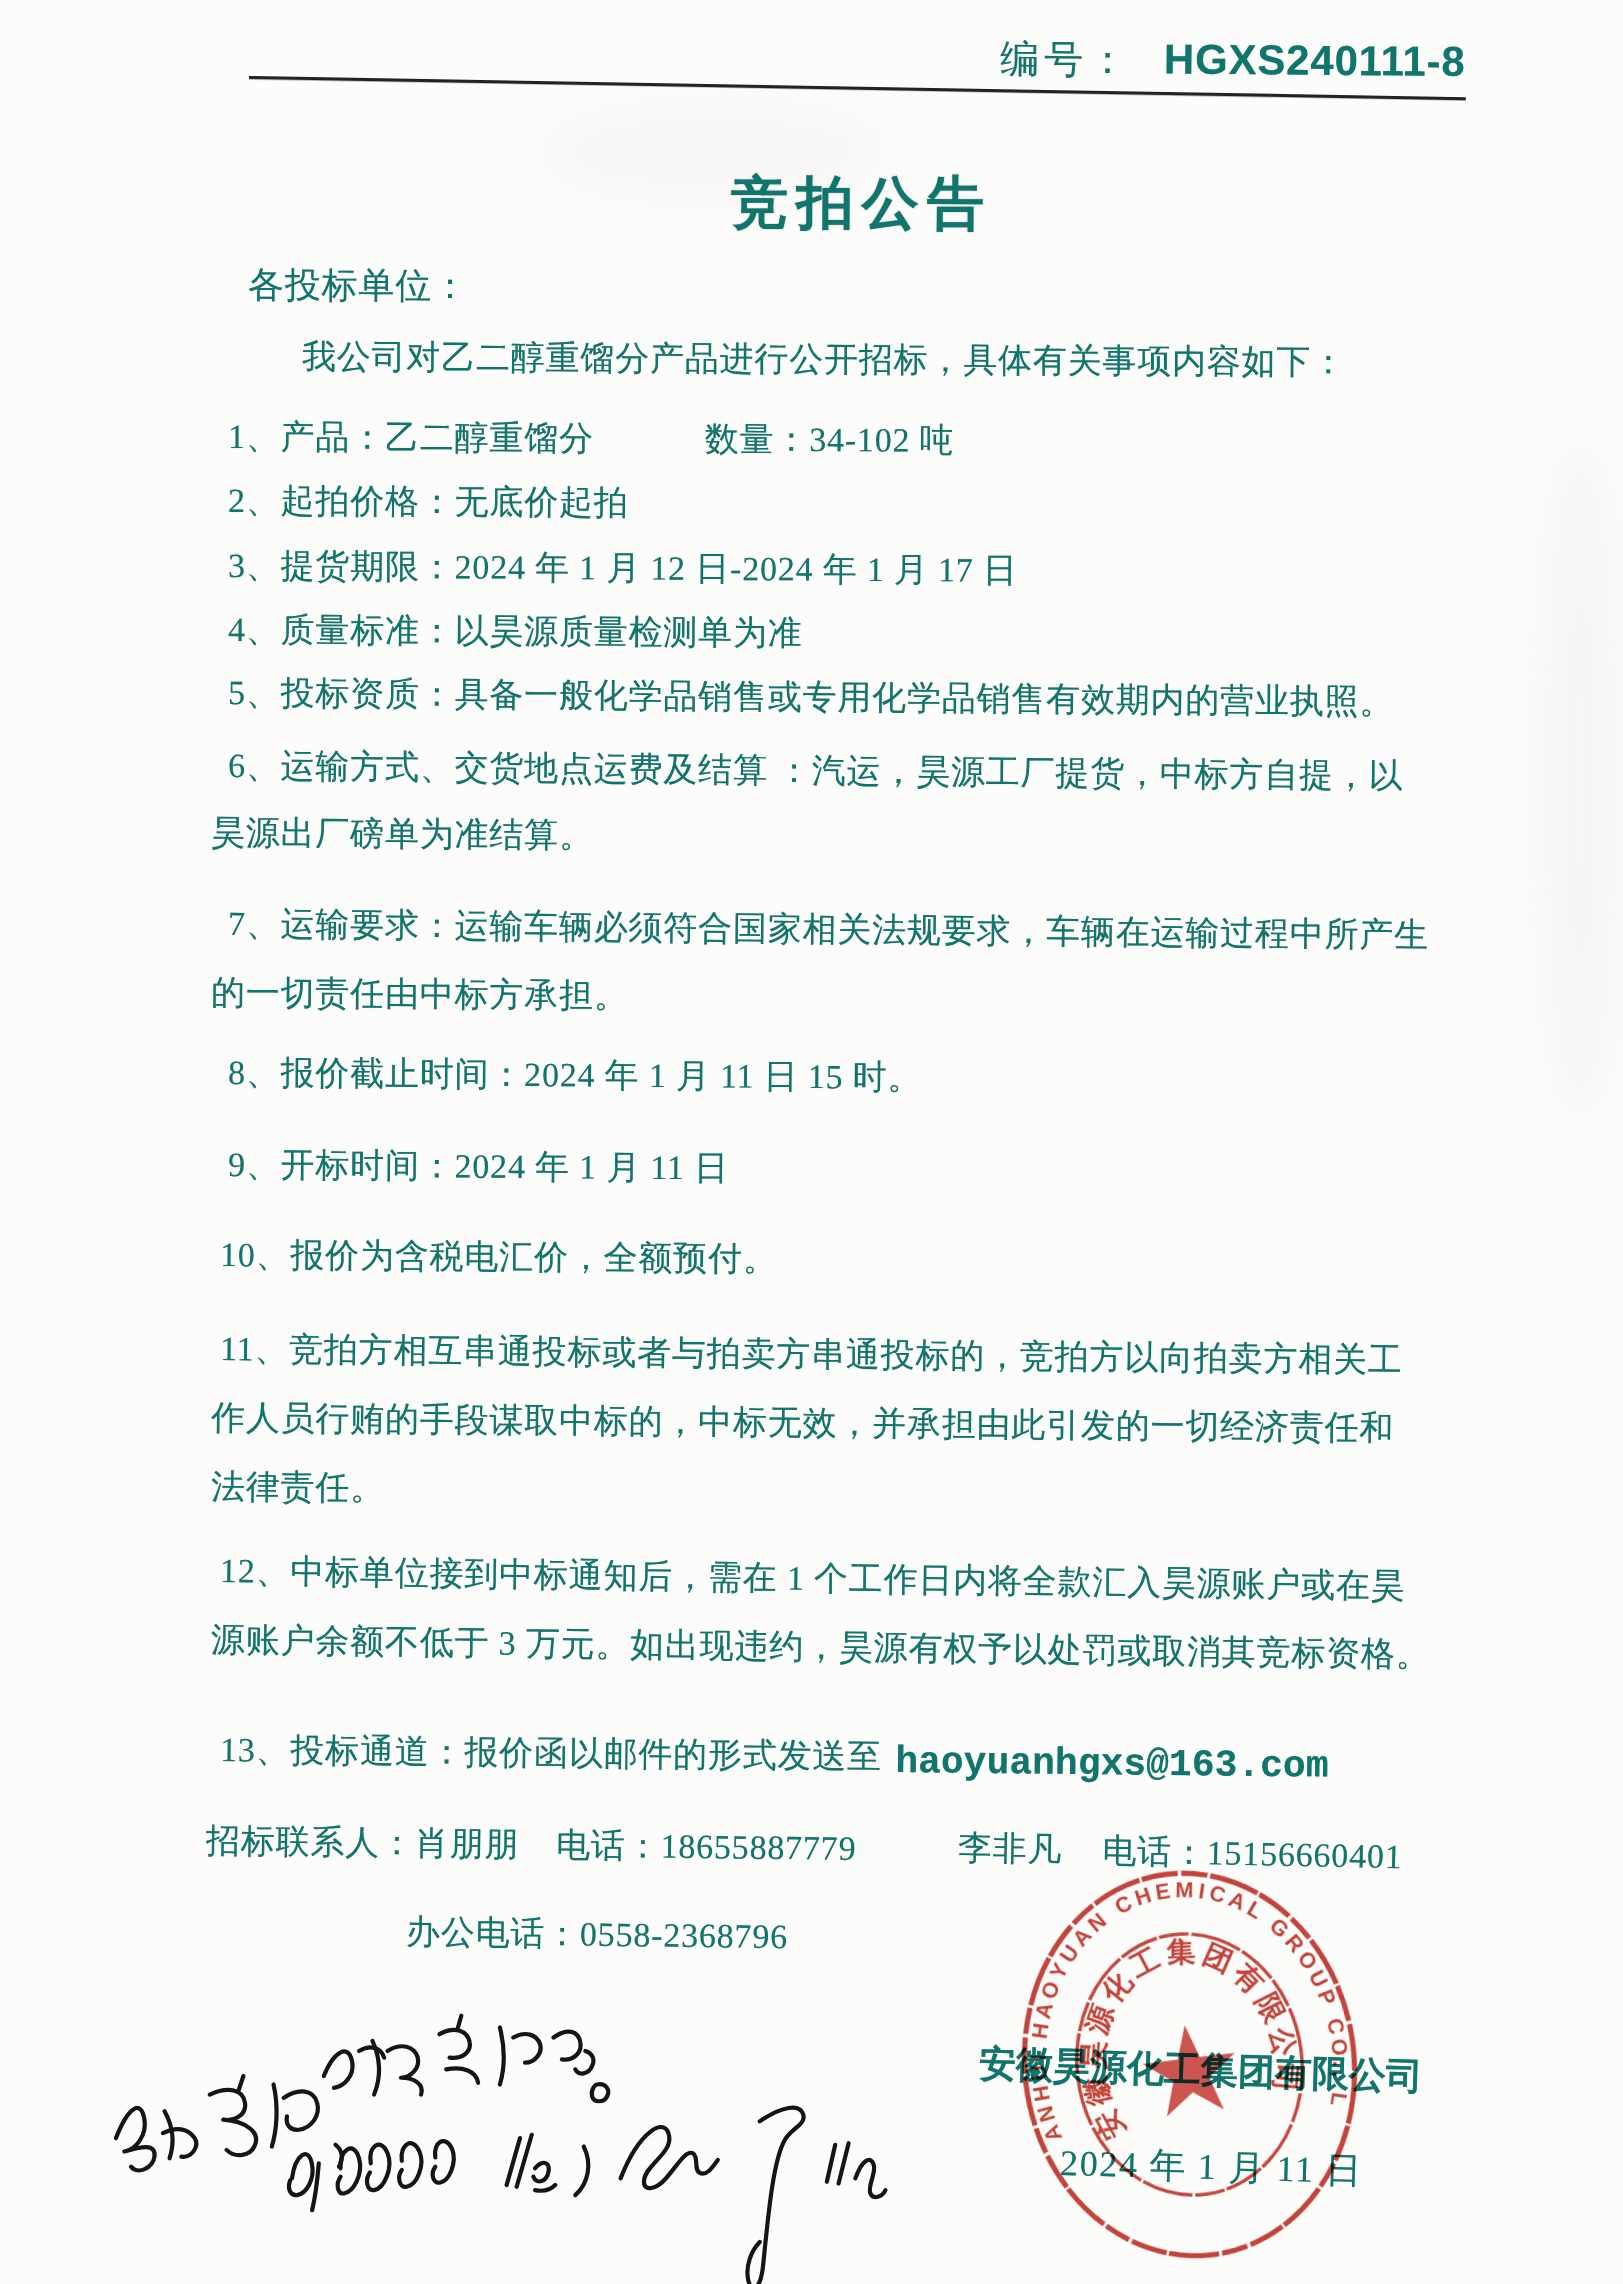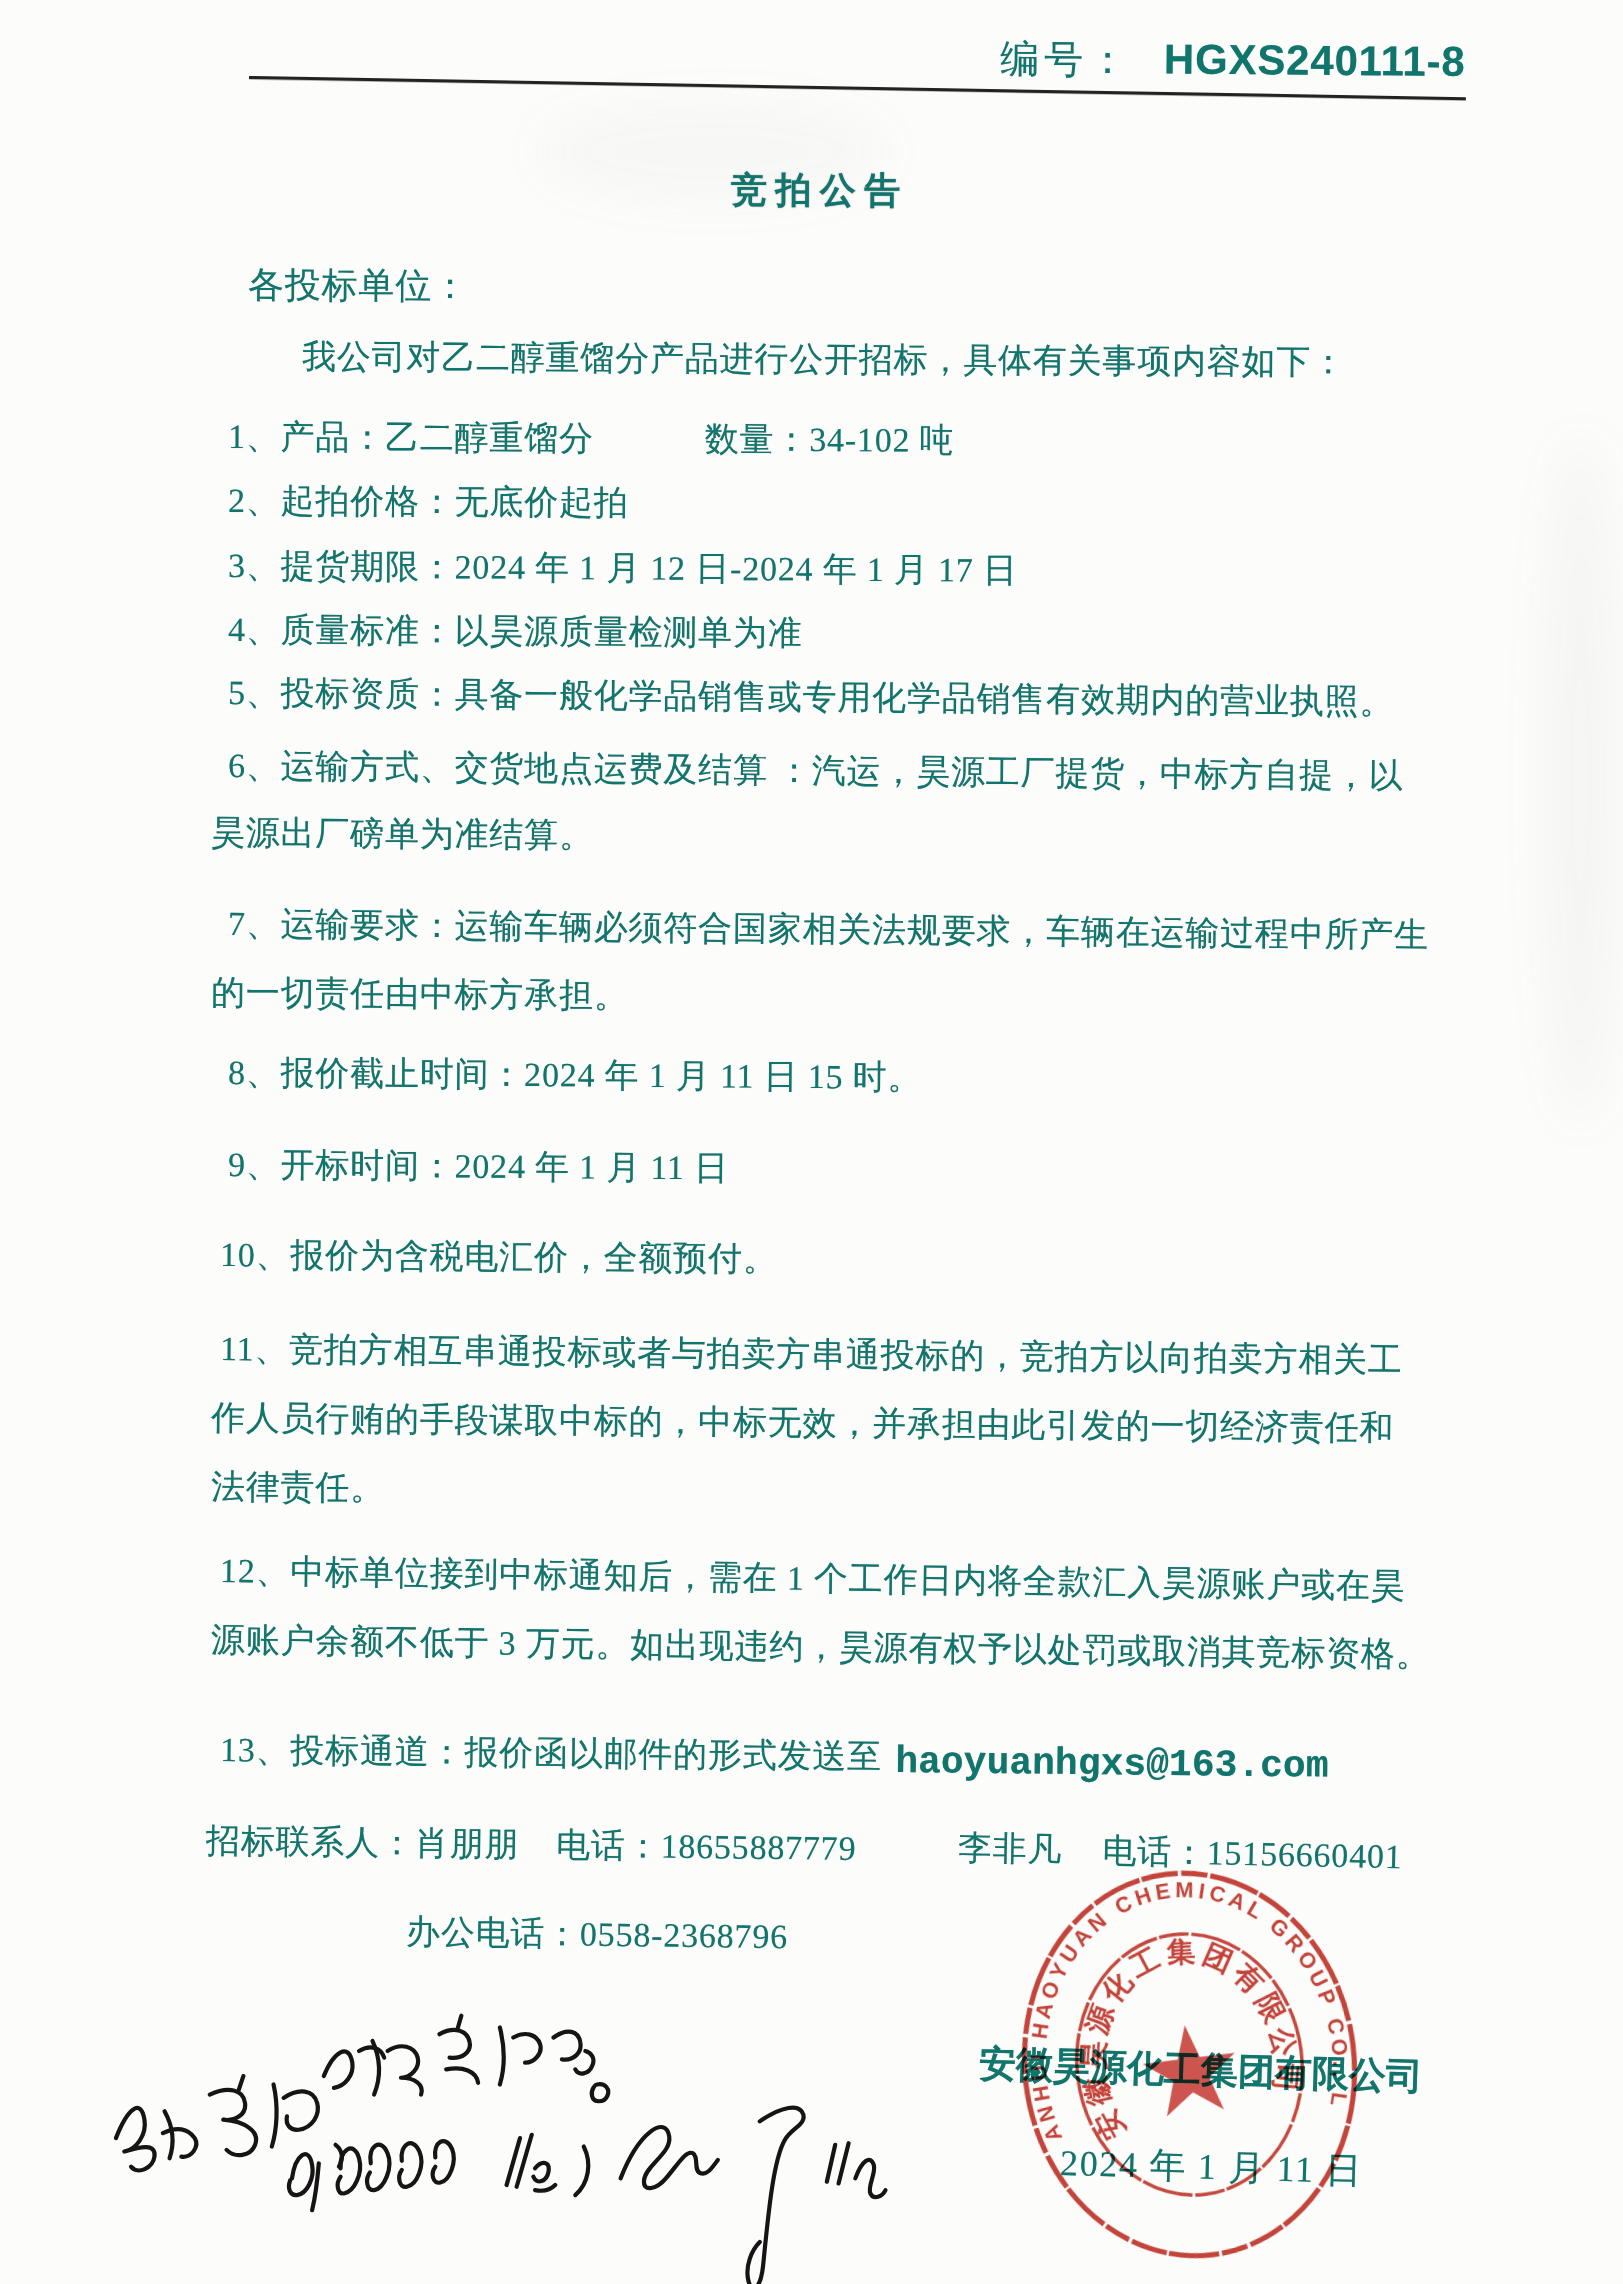--- a/index.html
+++ b/index.html
@@ -28,21 +28,21 @@
     transform-origin:left center;
     box-shadow:0 0.8px 0 rgba(0,0,0,.25);
   }
   .doc-no-label{font-size:39px;letter-spacing:5px;}
   .doc-no-value{
     font-family:"Liberation Sans","DejaVu Sans",sans-serif;
     font-weight:700;font-size:42px;letter-spacing:0.8px;
     margin-left:32px;
   }
   .title{
-    font-size:36px;font-weight:700;letter-spacing:8.4px;
+    font-size:57px;font-weight:700;letter-spacing:8.4px;
     text-shadow:0 0 1.3px rgba(10,10,10,.5);
   }
   .email{
     font-family:"Liberation Mono","DejaVu Sans Mono",monospace;
     font-weight:700;font-size:38px;letter-spacing:0;
     margin-left:13.4px;position:relative;top:4.2px;
   }
   .smudge{position:absolute;border-radius:50%;filter:blur(22px);pointer-events:none;}
   .stamp{
     position:absolute;left:1017px;top:1866px;width:345px;height:397px;

